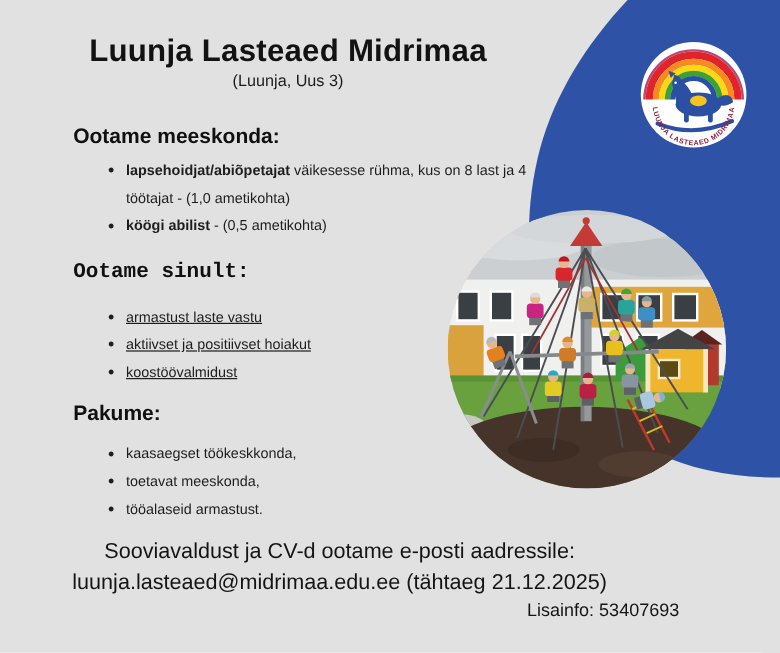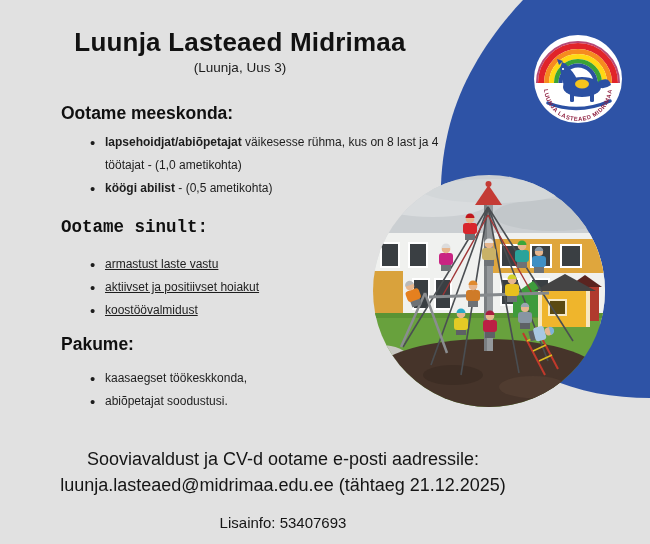--- a/index.html
+++ b/index.html
@@ -24,21 +24,21 @@
   #sec3-h{top:334px;}
   .blist{position:absolute;list-style:none;margin:0;padding:0;
     font-size:12px;line-height:23px;color:#1d1d1d;z-index:3;}
   #sec1-list{left:105px;top:131px;width:348px;}
   #sec2-list{left:105px;top:253px;width:330px;text-decoration:underline;}
   #sec3-list{left:105px;top:367px;width:330px;}
   .blist li{position:relative;}
   .blist li::before{content:"\2022";position:absolute;left:-15px;font-size:15px;}
   .footer{position:absolute;left:0;top:446px;width:566px;text-align:center;
     font-size:18px;line-height:26px;color:#151515;z-index:3;}
-  .footer .small{font-size:15px;line-height:22px;margin-top:14px;}
+  .footer .small{font-size:15px;line-height:22px;margin-top:0;text-align:right;}
   b{font-weight:bold;}
 </style>
 </head>
 <body>
 
 <div class="poster">
 
   <svg class="blob-svg" width="650" height="544" viewBox="0 0 650 544" aria-hidden="true">
     <path d="M 523 0 C 489 36 462 79 450 124 C 436 177 438 233 456 280
              C 473 323 506 357 546 377 C 578 392 614 398 650 398 L 650 0 Z" fill="#2e53a6"></path>
@@ -233,21 +233,22 @@
   <div class="sec-heading" id="sec2-h">Ootame sinult:</div>
   <ul class="blist" id="sec2-list">
     <li><span>armastust laste vastu</span></li>
     <li><span>aktiivset ja positiivset hoiakut</span></li>
     <li><span>koostöövalmidust</span></li>
   </ul>
 
   <div class="sec-heading" id="sec3-h">Pakume:</div>
   <ul class="blist" id="sec3-list">
     <li><span>kaasaegset töökeskkonda,</span></li>
-    <li><span>abiõpetajat soodustusi.</span></li>
+    <li><span>toetavat meeskonda,</span></li>
+    <li><span>tööalaseid armastust.</span></li>
   </ul>
 
   <div class="footer">
     <div>Sooviavaldust ja CV-d ootame e-posti aadressile:</div>
     <div>luunja.lasteaed@midrimaa.edu.ee (tähtaeg 21.12.2025)</div>
     <div class="small">Lisainfo: 53407693</div>
   </div>
 
 </div>
 

